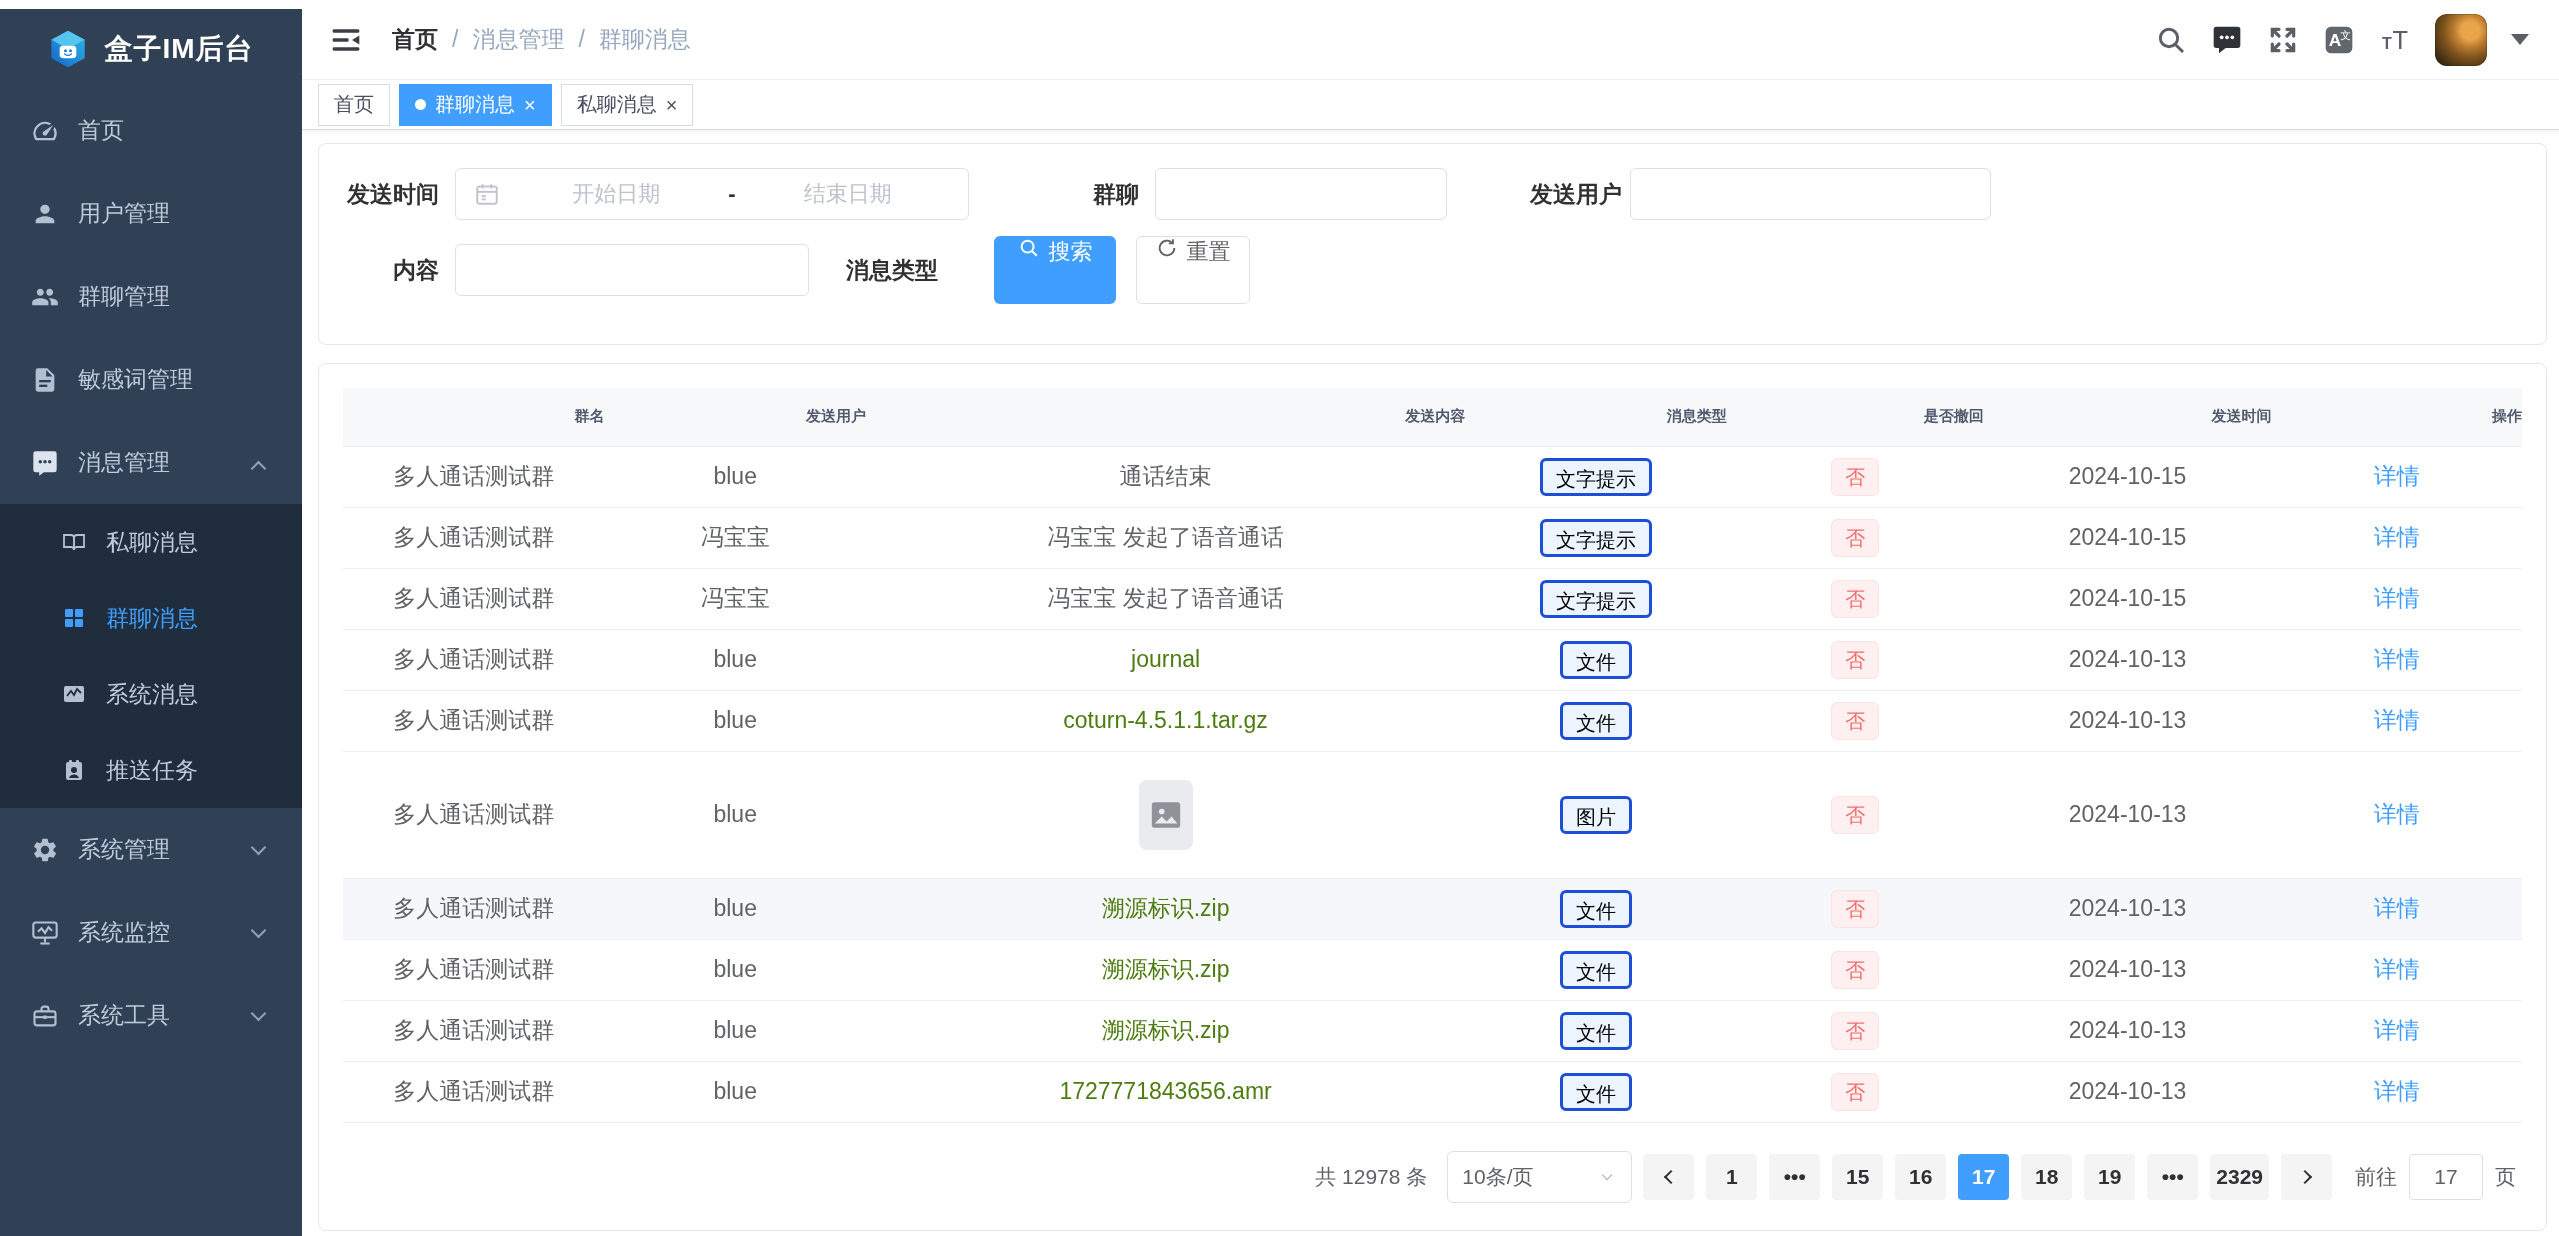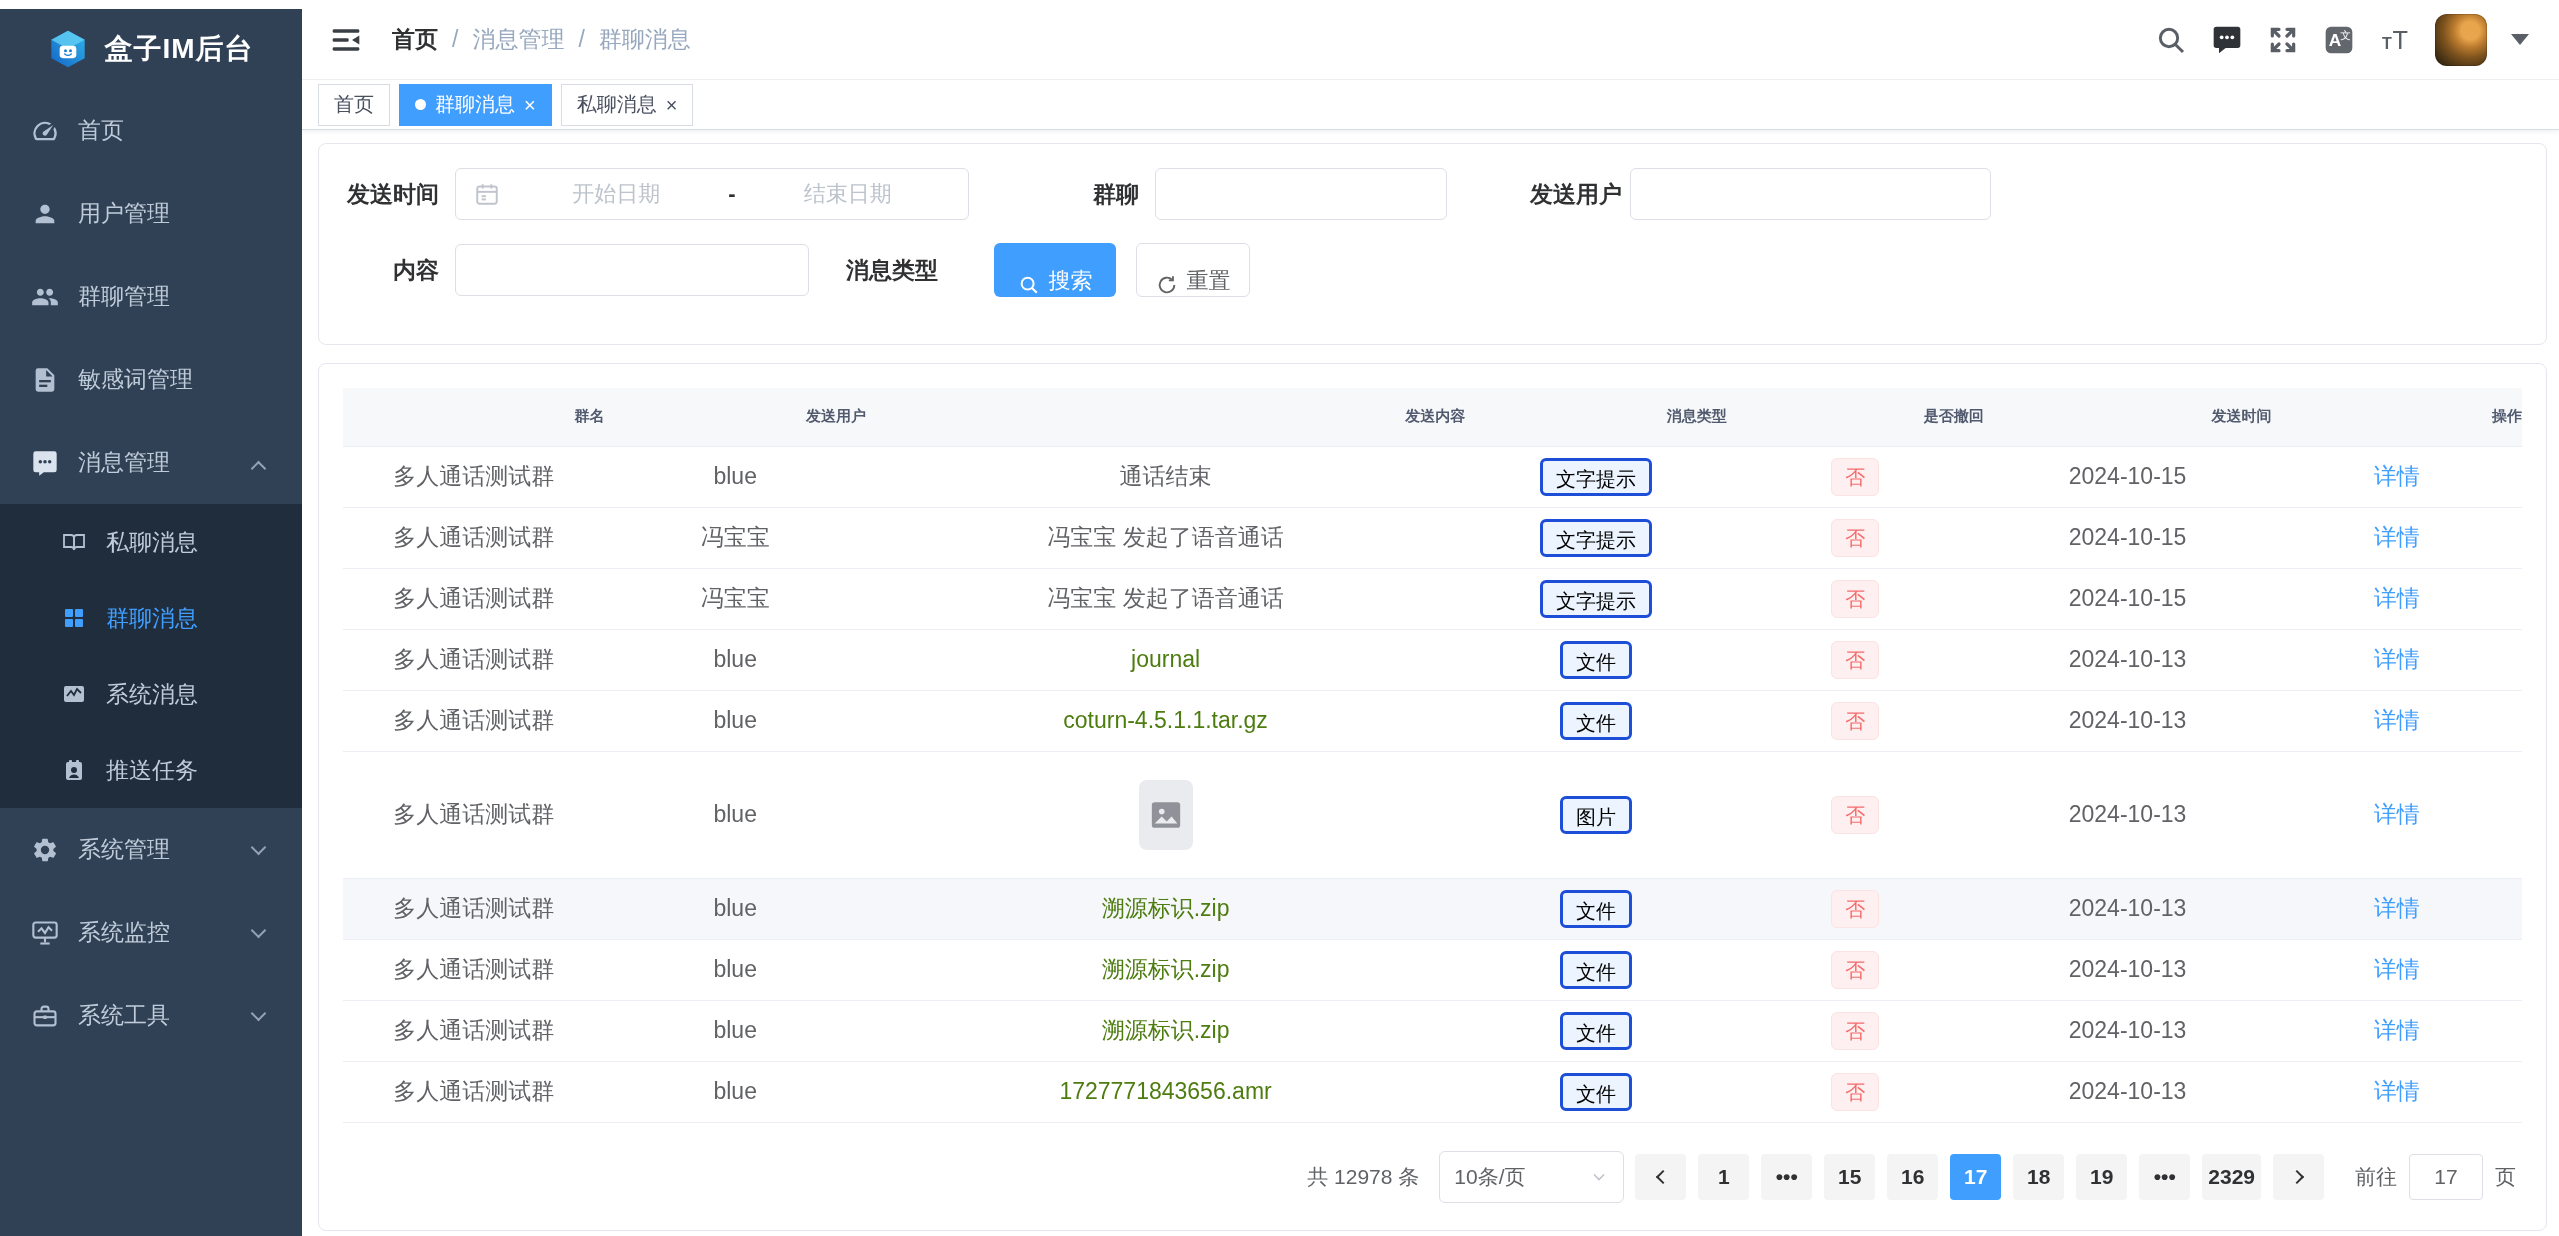--- a/index.html
+++ b/index.html
@@ -72,21 +72,21 @@
   .date-range { width:514px; display:flex; align-items:center; padding:0 14px; cursor:text; }
   .date-range .cal { width:26px; height:26px; color:#c0c4cc; margin:0 10px 0 4px; flex:0 0 26px; }
   .ph { color:#bdc3cc; font-size:22px; }
   .dr-start,.dr-end { flex:1; text-align:center; }
   .dr-sep { color:#303133; font-weight:bold; padding:0 6px; }
   .inp-group { width:292px; }
   .inp-sender { width:361px; }
   .inp-content { width:354px; }
   .select { width:367px; display:flex; align-items:center; justify-content:space-between; cursor:pointer; }
   .select .sel-chev { width:22px; height:22px; color:#c0c4cc; flex:0 0 22px; }
-  .btn { height:54px; border-radius:6px; font-size:22px; display:inline-flex; align-items:flex-end;
+  .btn { height:68px; border-radius:6px; font-size:22px; display:inline-flex; align-items:flex-start;
     justify-content:center; gap:9px; cursor:pointer; border:1px solid transparent; }
   .btn-search { width:122px; background:#409eff; color:#fff; margin-left:41px; }
   .btn-reset { width:114px; background:#fff; color:#606266; border-color:#dcdfe6; margin-left:20px; }
   .btn svg { width:22px; height:22px; }
 
   
   table { width:100%; border-collapse:collapse; table-layout:fixed; }
   col.c-group{width:12%} col.c-sender{width:12%} col.c-content{width:27.5%}
   col.c-type{width:12%} col.c-recall{width:11.8%} col.c-time{width:13.2%} col.c-op{width:11.5%}
   thead th { height:58px; background:#f7f8fa; color:#515a6e; font-size:15px; font-weight:bold;
@@ -112,21 +112,21 @@
   .pg-size { width:185px; height:52px; border:1px solid #dcdfe6; border-radius:6px; display:flex;
     align-items:center; justify-content:space-between; padding:0 14px; color:#606266; cursor:pointer; }
   .pg-size .sel-chev { width:20px; height:20px; color:#c0c4cc; }
   .pg-btn { min-width:51px; height:46px; padding:0 6px; background:#f4f4f5; border-radius:4px;
     display:inline-flex; align-items:center; justify-content:center; font-size:21px; font-weight:600;
     color:#303133; cursor:pointer; margin:0 1px; }
   .pg-btn.active { background:#409eff; color:#fff; }
   .pg-arrow { width:10px; height:10px; border-right:2px solid #303133; border-bottom:2px solid #303133; }
   .pg-arrow.left { transform:rotate(135deg); margin-left:4px; }
   .pg-arrow.right { transform:rotate(-45deg); margin-right:4px; }
-  .pg-goto { margin-left:20px; display:flex; align-items:center; gap:12px; }
+  .pg-goto { margin-left:12px; display:flex; align-items:center; gap:12px; }
   .pg-input { width:74px; height:46px; border:1px solid #dcdfe6; border-radius:4px; text-align:center;
     font-size:21px; color:#606266; outline:none; }
   svg { display:block; }
 </style>
 </head>
 <body>
 
 <aside class="sidebar">
   <div class="logo-row">
     <svg class="logo-icon" viewBox="0 0 48 48">

